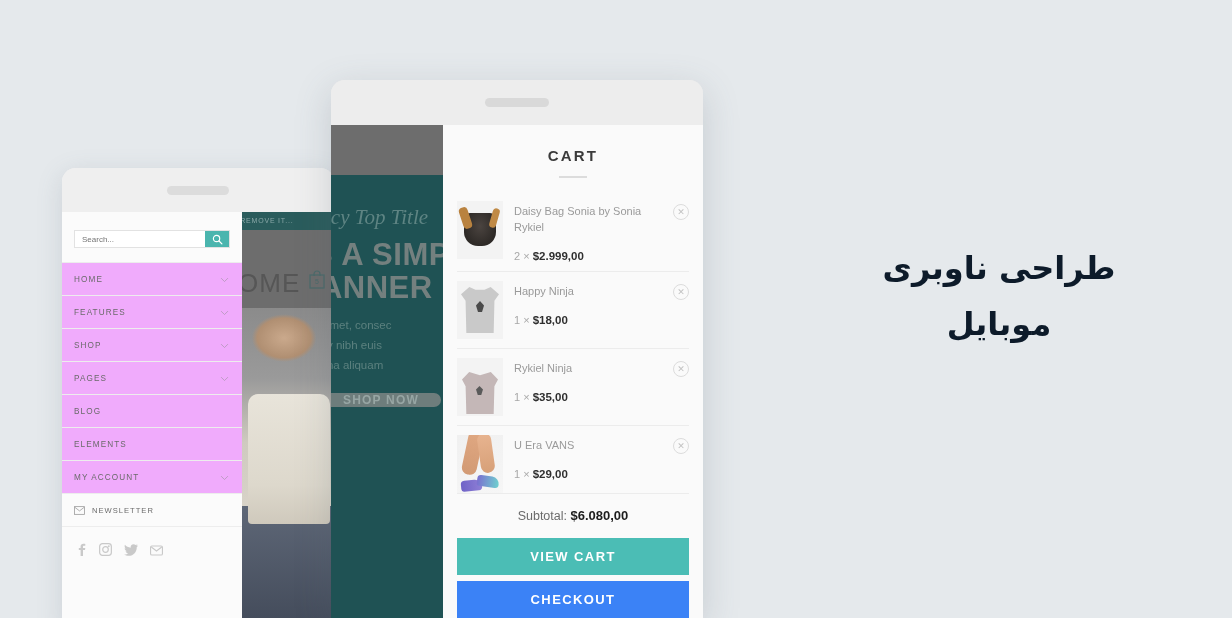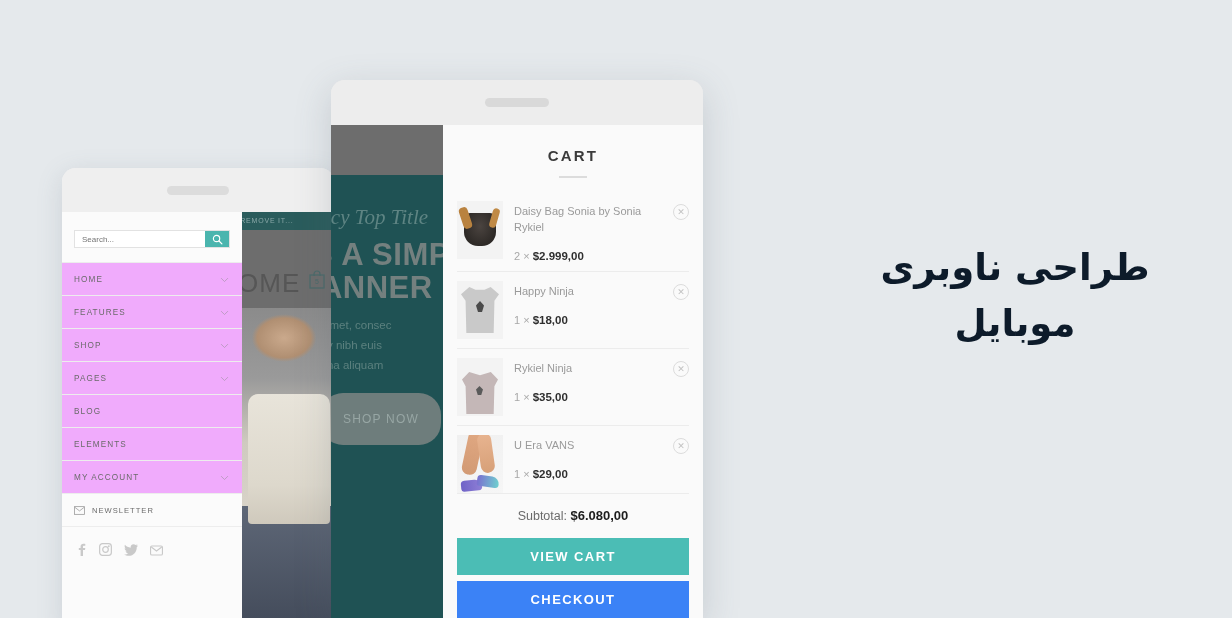--- a/index.html
+++ b/index.html
@@ -159,22 +159,22 @@
     letter-spacing: .5px; white-space: nowrap;
   }
   .mp-para {
     position: absolute; left: -36px; top: 140px;
     width: 180px;
     font-size: 11.5px; line-height: 20px; color: #5c817f; white-space: nowrap;
   }
   .mp-shopnow {
     position: absolute; left: -10px; top: 218px;
     background: #6e7d7c; color: #97a6a4;
-    font-size: 12px; font-weight: normal; letter-spacing: 1.2px;
-    padding: 19px 22px; border-radius: 22px; white-space: nowrap;
+    font-size: 12px; font-weight: bold; letter-spacing: 1.2px;
+    padding: 0 22px; border-radius: 22px; white-space: nowrap;
     border: 0; cursor: pointer; font-family: "Liberation Sans", sans-serif;
   }
 
   
   .cart-drawer {
     position: absolute; left: 112px; top: 0; right: 0; bottom: 0;
     background: #fafafa;
     display: flex; flex-direction: column;
   }
   .cart-head { position: relative; padding: 22px 0 0 0; text-align: center; }
@@ -278,26 +278,26 @@
   }
   .shoe1, .shoe2 { position:absolute; border-radius: 4px 8px 4px 3px; }
   .shoe1 { left:4px; bottom:2px; width:21px; height:11px;
            background: linear-gradient(90deg,#6f63c7 0%, #8f7fd6 100%); transform: rotate(-6deg); }
   .shoe2 { left:20px; bottom:6px; width:22px; height:11px;
            background: linear-gradient(90deg,#7a6fd0 0%, #6fd0cf 100%); transform: rotate(8deg); }
 
   
   #rtl-text {
     position: absolute;
-    right: 52px; top: 240px;
+    right: 68px; top: 240px;
     width: 330px;
     text-align: center;
     direction: rtl;
     color: #0d1b2a;
-    font-size: 37px;
+    font-size: 32px;
     font-weight: bold;
     line-height: 56px;
     font-family: "DejaVu Sans", sans-serif;
   }
 </style>
 </head>
 <body>
 
 <div id="stage">
 

